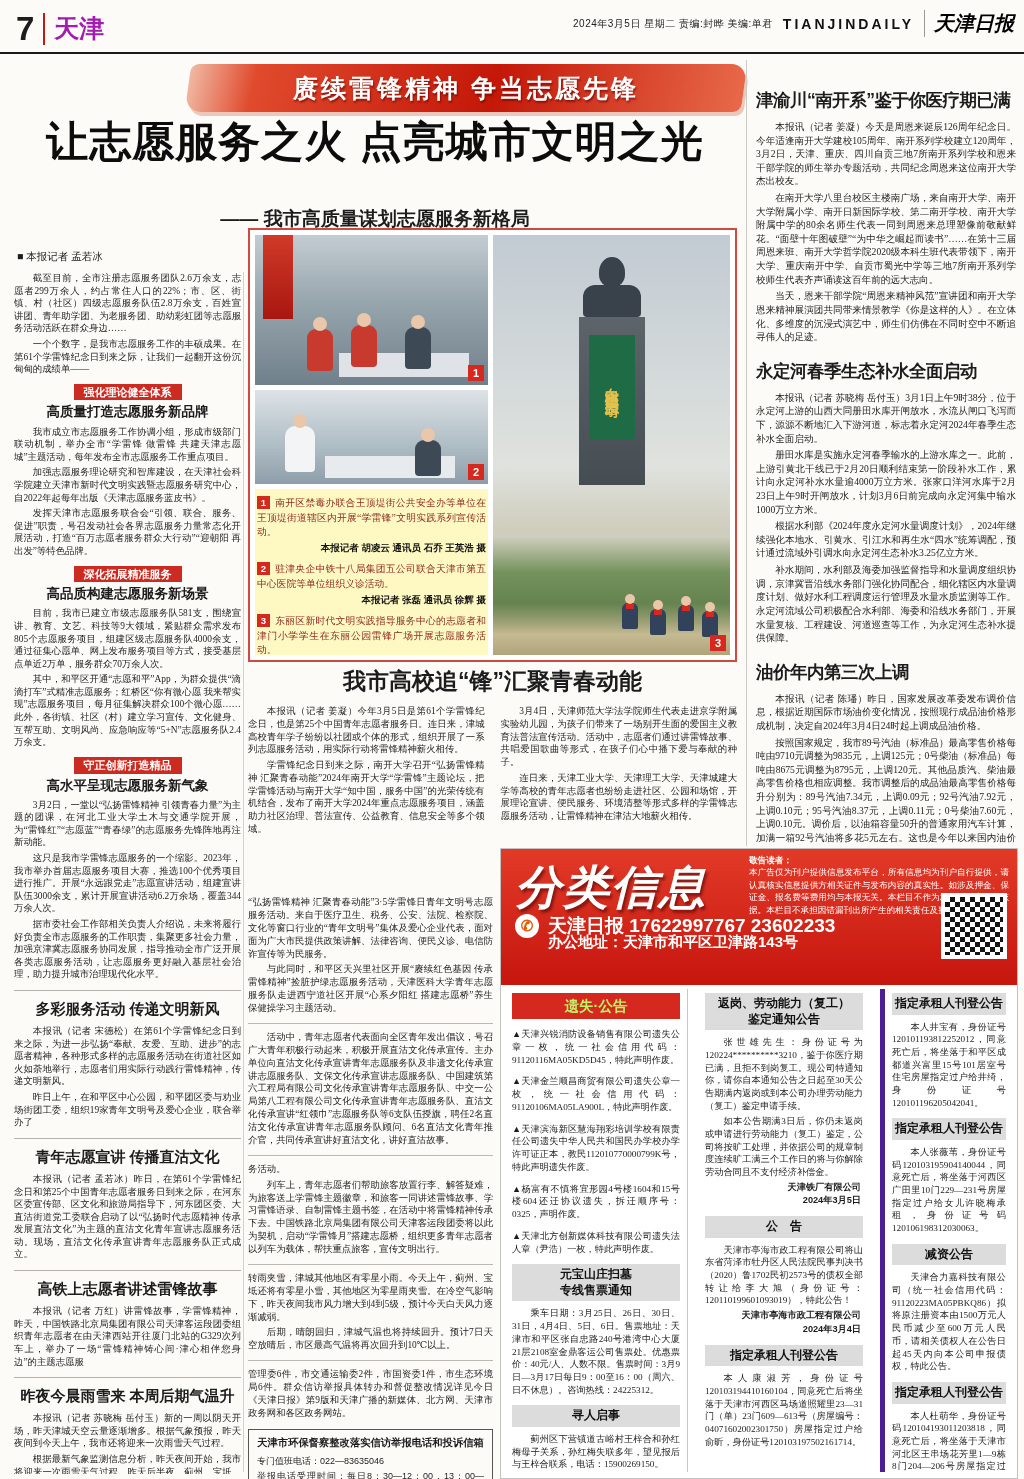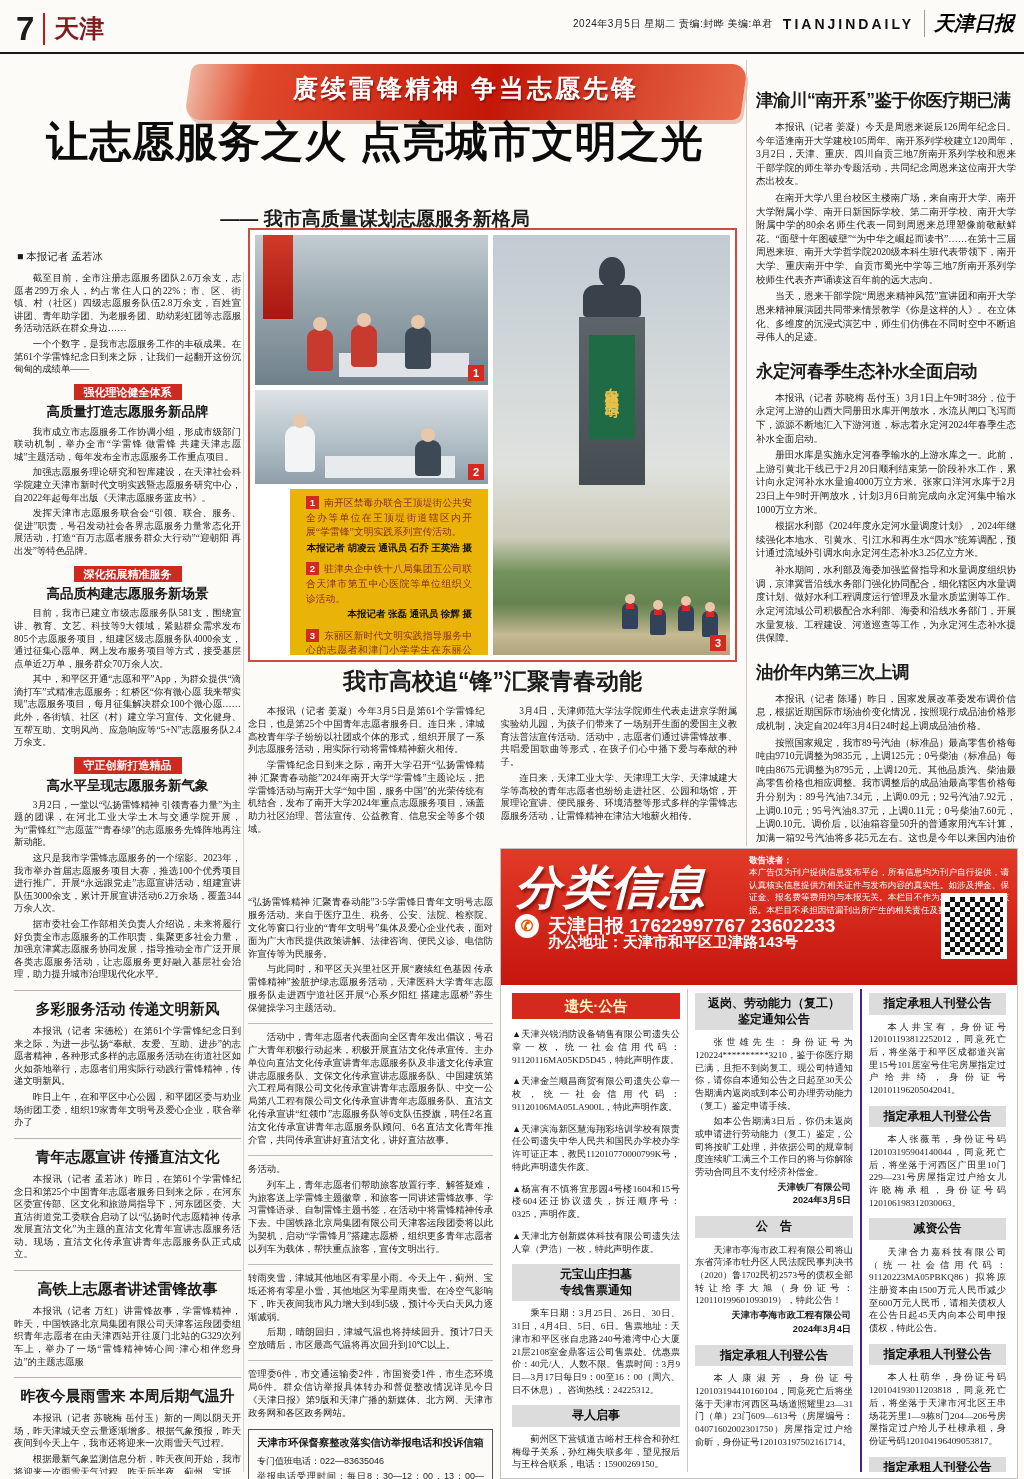--- a/index.html
+++ b/index.html
@@ -3,30 +3,30 @@
 <meta charset="utf-8">
 <style>
   html,body{margin:0;padding:0;background:#e8e6e2;}
   .page{position:relative;width:1024px;height:1479px;background:#fcfbf8;overflow:hidden;
         font-family:"Liberation Serif","DejaVu Serif",serif;color:#1c1c1c;}
 
   
   .hdr-left{position:absolute;top:12px;left:16px;display:flex;align-items:center;gap:9px;}
   .pageno{font-size:33px;font-weight:900;line-height:1;font-family:"Liberation Sans",sans-serif;}
   .pg-bar{width:2px;height:32px;background:#c11a14;}
-  .section-name{font-size:25px;font-weight:900;color:#7f1d1d;font-family:"Liberation Sans",sans-serif;}
+  .section-name{font-size:25px;font-weight:900;color:#a21caf;font-family:"Liberation Sans",sans-serif;}
   .hdr-meta{position:absolute;top:10px;right:10px;display:flex;align-items:center;gap:10px;}
   .dateline{font-size:10px;color:#222;letter-spacing:.5px;font-family:"Liberation Sans",sans-serif;}
   .masthead-latin{font-weight:bold;font-size:14px;letter-spacing:3px;color:#111;font-family:"Liberation Sans",sans-serif;}
   .masthead-logo{color:#000000;font-size:20px;font-weight:bold;font-style:italic;
                  border-left:1px solid #999;padding-left:9px;font-family:"Liberation Serif",serif;}
   .hdr-rule{position:absolute;top:52px;left:0;width:1024px;height:2px;background:#1a1a1a;}
 
   
-  .banner{position:absolute;top:64px;left:188px;width:556px;height:56px;}
+  .banner{position:absolute;top:64px;left:188px;width:556px;height:48px;}
   .banner-bg{position:absolute;inset:0;transform:skewX(-8deg);border-radius:8px 16px 8px 16px;
              background:linear-gradient(95deg,#f0b9a4,#e04a2d 12%,#c41708 55%,#e8694a 100%);
              box-shadow:3px 4px 0 #ecc8ba;}
   .banner-text{position:relative;z-index:1;text-align:center;line-height:48px;color:#fff;
                font-weight:900;font-size:25px;letter-spacing:3px;font-family:"Liberation Sans",sans-serif;
                text-shadow:1px 2px 2px rgba(90,0,0,.6);}
 
   
   .headline{position:absolute;top:114px;left:10px;width:730px;text-align:center;font-size:42px;
             font-weight:900;letter-spacing:1px;color:#0c0c0c;font-family:"Liberation Sans",sans-serif;}
@@ -80,22 +80,22 @@
           background:#1f6b45;color:#e6c14b;writing-mode:vertical-rl;font-size:14px;font-weight:bold;
           display:flex;align-items:center;justify-content:center;letter-spacing:3px;}
   .foliage{position:absolute;left:0;right:0;bottom:0;height:118px;
            background:linear-gradient(180deg,rgba(110,140,90,0),#74925c 30%,#5c7b48 70%,#4c6a3c);}
   .grass{position:absolute;left:0;right:0;bottom:0;height:52px;
          background:linear-gradient(180deg,rgba(190,180,140,0),#c5ba92 60%,#b0a47c);}
   .kid{position:absolute;bottom:26px;width:16px;height:26px;border-radius:6px 6px 2px 2px;background:#31425a;}
   .kid:before{content:"";position:absolute;top:-9px;left:3px;width:10px;height:10px;border-radius:50%;background:#e8c7ab;}
   .kid:after{content:"";position:absolute;top:1px;left:4px;width:8px;height:5px;background:#d5281e;}
 
-  .caption-box{flex:1;background:#eab308;padding:7px 16px;font-size:9.8px;line-height:1.5;
-               color:#8d2b22;overflow:hidden;margin-left:35px;}
+  .caption-box{flex:1;background:#fef9c3;padding:7px 2px;font-size:9.8px;line-height:1.5;
+               color:#8d2b22;overflow:hidden;}
   .cap{margin-bottom:7px;text-align:justify;}
   .cap-num{display:inline-block;width:13px;height:13px;background:#d5281e;color:#fff;text-align:center;
            line-height:13px;font-size:9.5px;font-weight:bold;margin-right:5px;
            font-family:"Liberation Sans",sans-serif;}
   .cap-credit{font-weight:bold;color:#111;text-align:right;font-size:9.5px;margin-top:1px;
               font-family:"Liberation Sans",sans-serif;}
 
   
   .campus{position:absolute;top:666px;left:248px;width:489px;height:182px;overflow:hidden;}
   .campus h2{text-align:center;font-size:23px;font-weight:900;margin:0 0 8px;
@@ -133,23 +133,23 @@
   .phone-icon{width:24px;height:24px;border-radius:50%;background:#fff;color:#e25a00;display:flex;
               align-items:center;justify-content:center;font-size:15px;}
   .cl-addr{position:absolute;left:47px;top:84px;font-size:15px;font-weight:900;
            font-family:"Liberation Sans",sans-serif;}
   .qr{position:absolute;right:10px;top:44px;width:66px;height:66px;background:#fff;padding:4px;box-sizing:border-box;}
   .qr-inner{width:100%;height:100%;background:repeating-conic-gradient(#141414 0% 25%,#fff 0% 50%) 0 0/10px 10px;}
 
   .cl-cols{flex:1;display:flex;overflow:hidden;padding:4px 4px 6px;}
   .cl-col{font-size:9.2px;line-height:1.38;text-align:justify;overflow:hidden;}
   .cl-colA{width:168px;padding:0 7px;}
-  .cl-colB{width:158px;padding:0 7px;border-left:1px solid #c7c7c7;border-right:2px solid #4c1d95;}
+  .cl-colB{width:158px;padding:0 17px;border-left:1px solid #c7c7c7;border-right:5px solid #4c1d95;}
   .cl-colC{flex:1;padding:0 7px;}
-  .ad-h-red{background:#d5281e;color:#fef9c3;text-align:center;font-weight:bold;font-size:14.5px;
+  .ad-h-red{background:#d5281e;color:#bef264;text-align:center;font-weight:bold;font-size:14.5px;
             padding:3px 0;margin:4px 0 7px;font-family:"Liberation Sans",sans-serif;}
   .ad-h{background:#dcdcdc;color:#111;text-align:center;font-weight:bold;font-size:12px;padding:3px 0;
         margin:9px 0 6px;line-height:1.3;font-family:"Liberation Sans",sans-serif;}
   .ad-h:first-child{margin-top:4px;}
   .ad-item{margin-bottom:8px;}
   .ad-sign{text-align:right;font-weight:bold;font-family:"Liberation Sans",sans-serif;margin:1px 2px 0 0;}
 </style>
 </head>
 <body>
 

